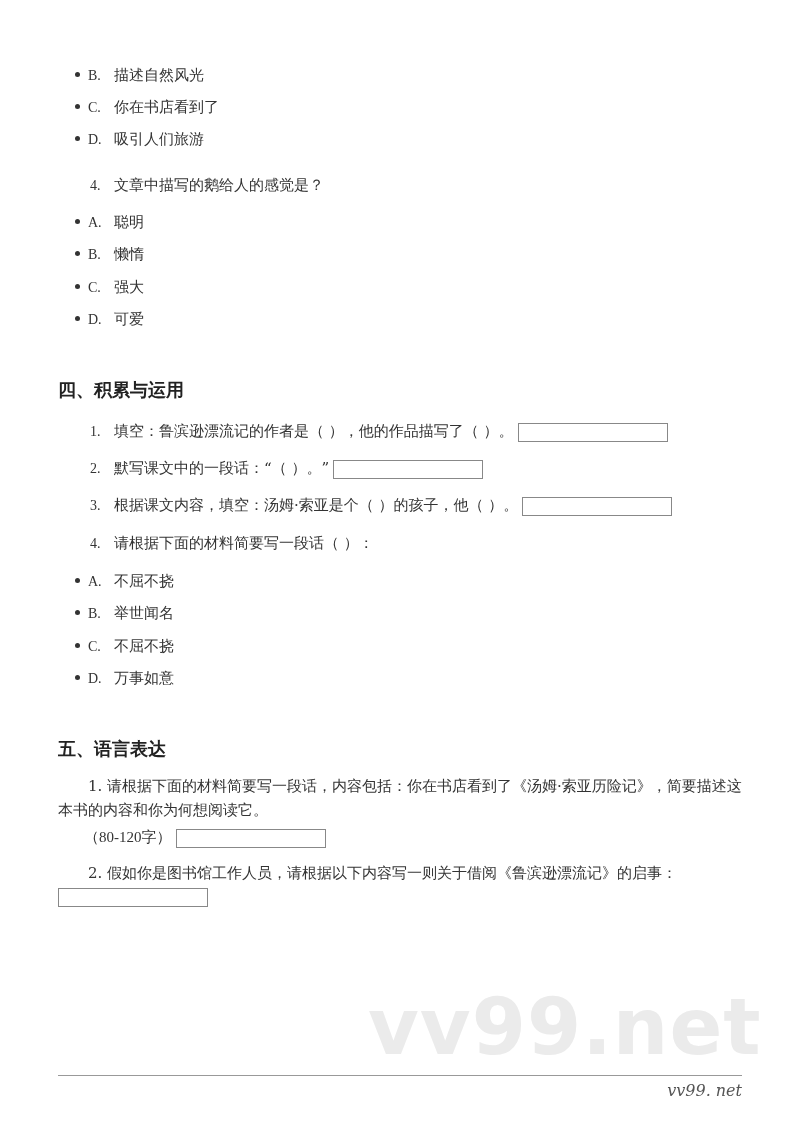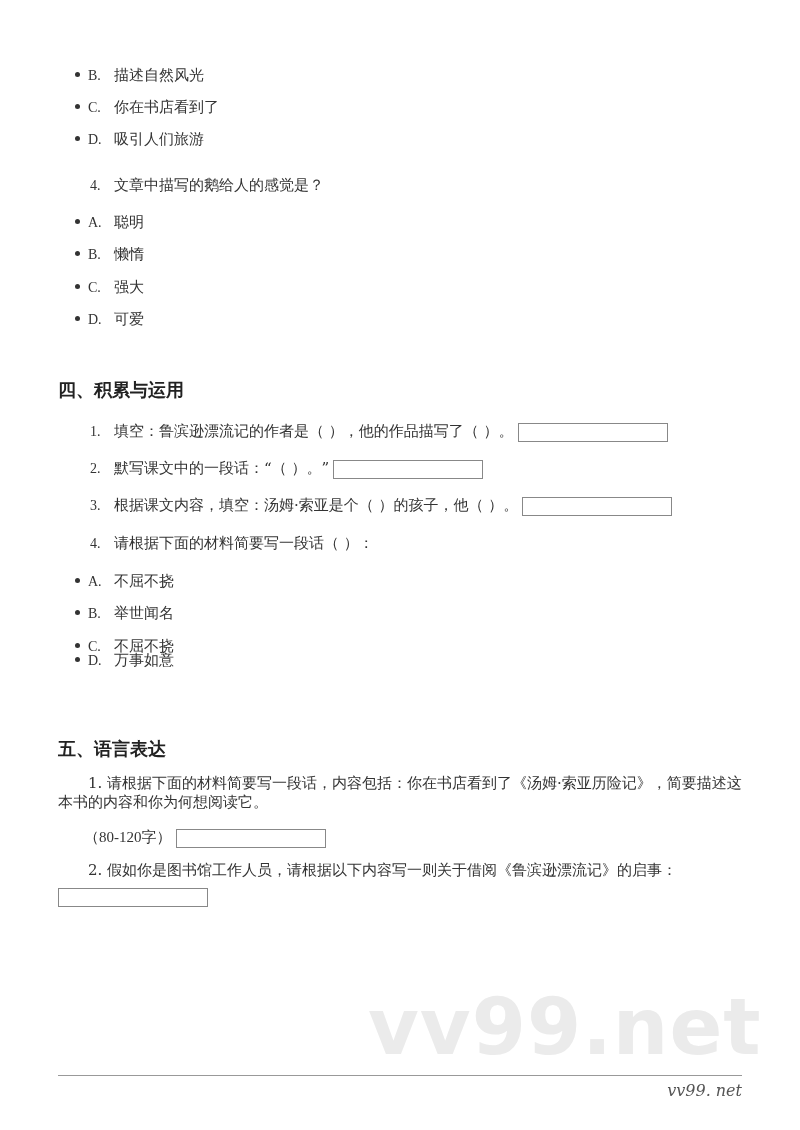--- a/index.html
+++ b/index.html
@@ -18,21 +18,21 @@
   .q { left: 90px; }
   .q .num { display: inline-block; width: 24px; font-family: "Liberation Serif", serif; font-size: 14px; }
   .heading {
     position: absolute; left: 58px; font-size: 18px; font-weight: bold;
     font-family: "DejaVu Sans", "Liberation Sans", sans-serif; color: #222; text-align: right;
   }
   .ans-box {
     display: inline-block; width: 150px; height: 19px; border: 1px solid #888;
     background: #fff; vertical-align: middle; margin-left: 4px; box-sizing: border-box;
   }
-  .para { position: absolute; left: 58px; width: 690px; font-size: 15px; line-height: 19px; }
+  .para { position: absolute; left: 58px; width: 690px; font-size: 15px; line-height: 24px; }
   .watermark {
     position: absolute; left: 368px; top: 982px; font-size: 78px; font-weight: bold;
     font-family: "DejaVu Sans", "Liberation Sans", sans-serif; color: #ebebeb; letter-spacing: 1px;
   }
   .footer-rule { position: absolute; left: 58px; top: 1075px; width: 684px; height: 1px; background: #999; }
   .footer-text {
     position: absolute; right: 58px; top: 1081px; font-size: 16px; font-style: italic;
     font-family: "DejaVu Serif", serif; color: #555;
   }
 </style>
@@ -82,21 +82,21 @@
 
 <div class="line bullet-item" style="top:569px">
   <span class="dot"></span><span class="letter">A.</span><span>不屈不挠</span>
 </div>
 <div class="line bullet-item" style="top:601px">
   <span class="dot"></span><span class="letter">B.</span><span>举世闻名</span>
 </div>
 <div class="line bullet-item" style="top:634px">
   <span class="dot"></span><span class="letter">C.</span><span>不屈不挠</span>
 </div>
-<div class="line bullet-item" style="top:648px">
+<div class="line bullet-item" style="top:666px">
   <span class="dot"></span><span class="letter">D.</span><span>万事如意</span>
 </div>
 
 <div class="heading" style="top:737px">五、语言表达</div>
 
 <div class="para" style="top:774px; text-indent:30px;">
   <span>1. 请根据下面的材料简要写一段话，内容包括：你在书店看到了《汤姆·索亚历险记》，简要描述这本书的内容和你为何想阅读它。</span>
 </div>
 <div class="line" style="left:56px; top:825px;margin-left:28px;">
   <span style="font-family:'Liberation Serif', serif;">（80-120字）</span><span class="ans-box"></span>

